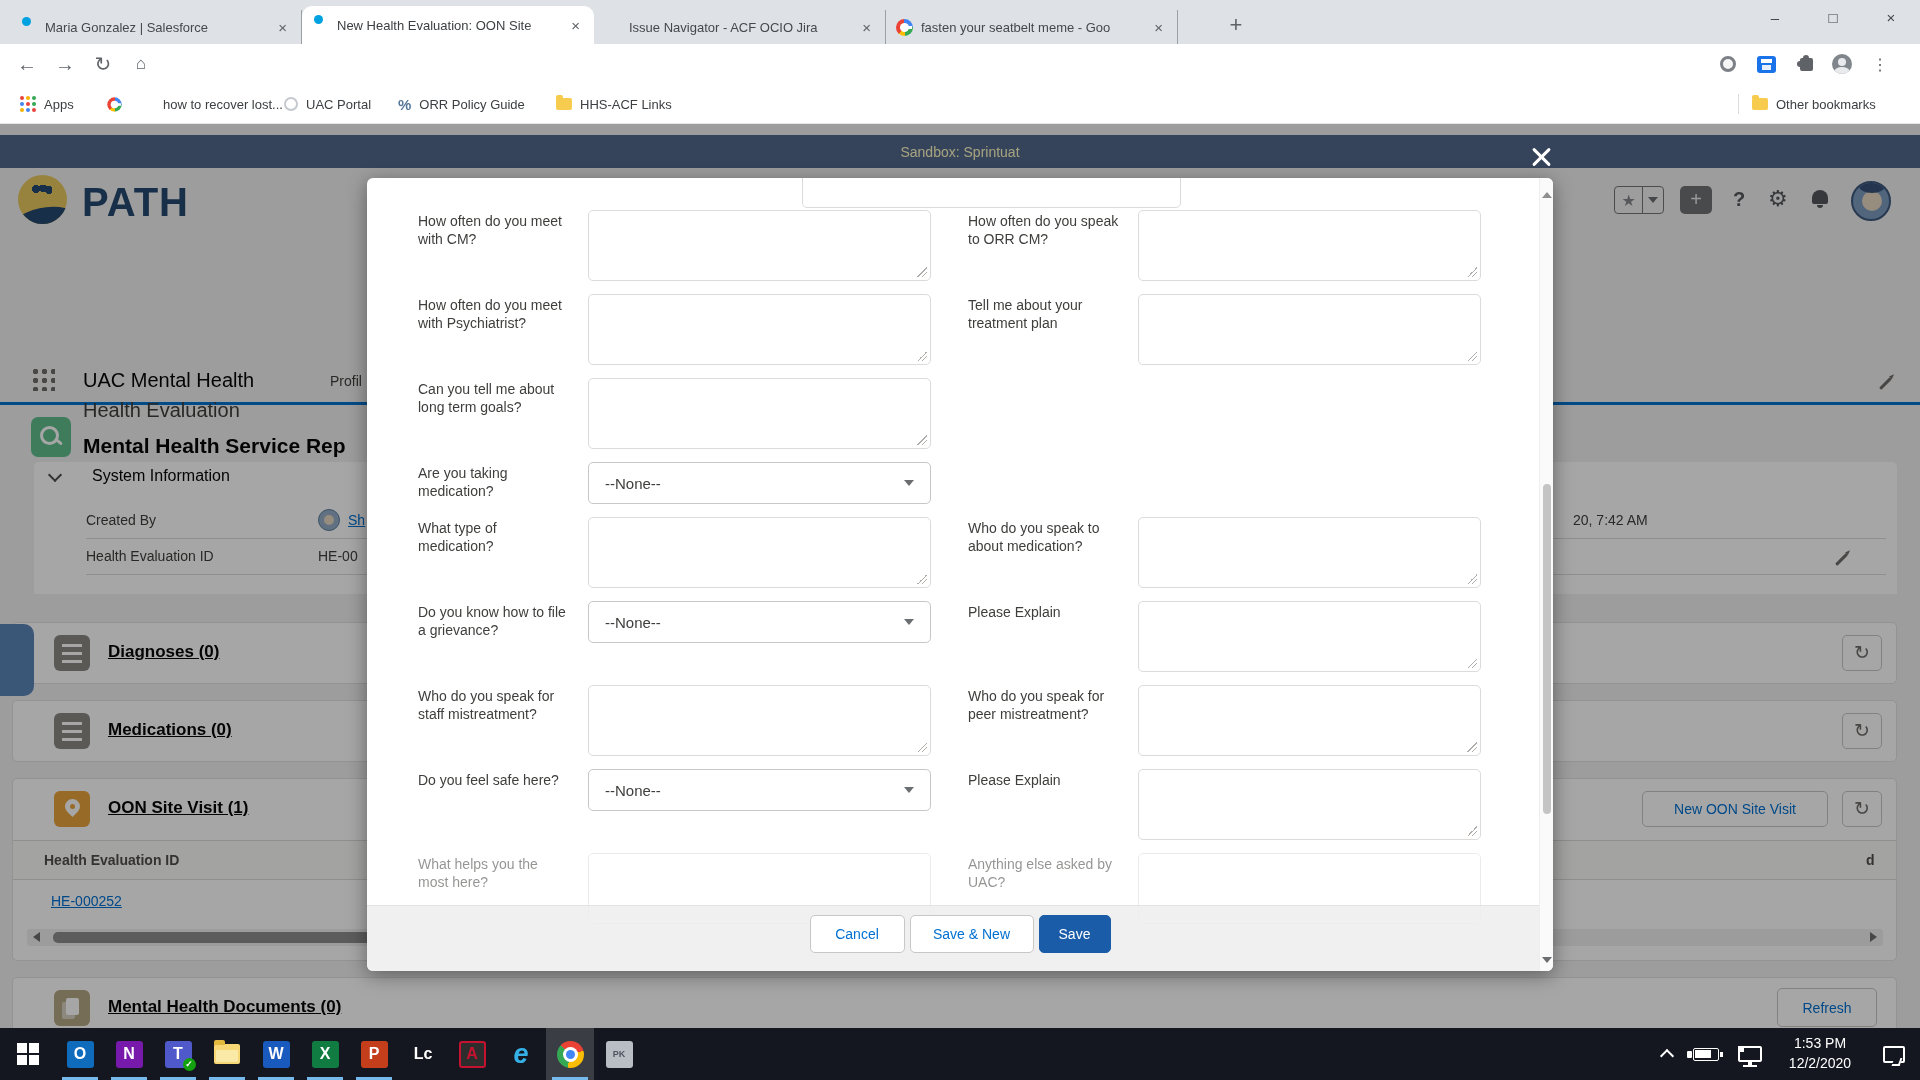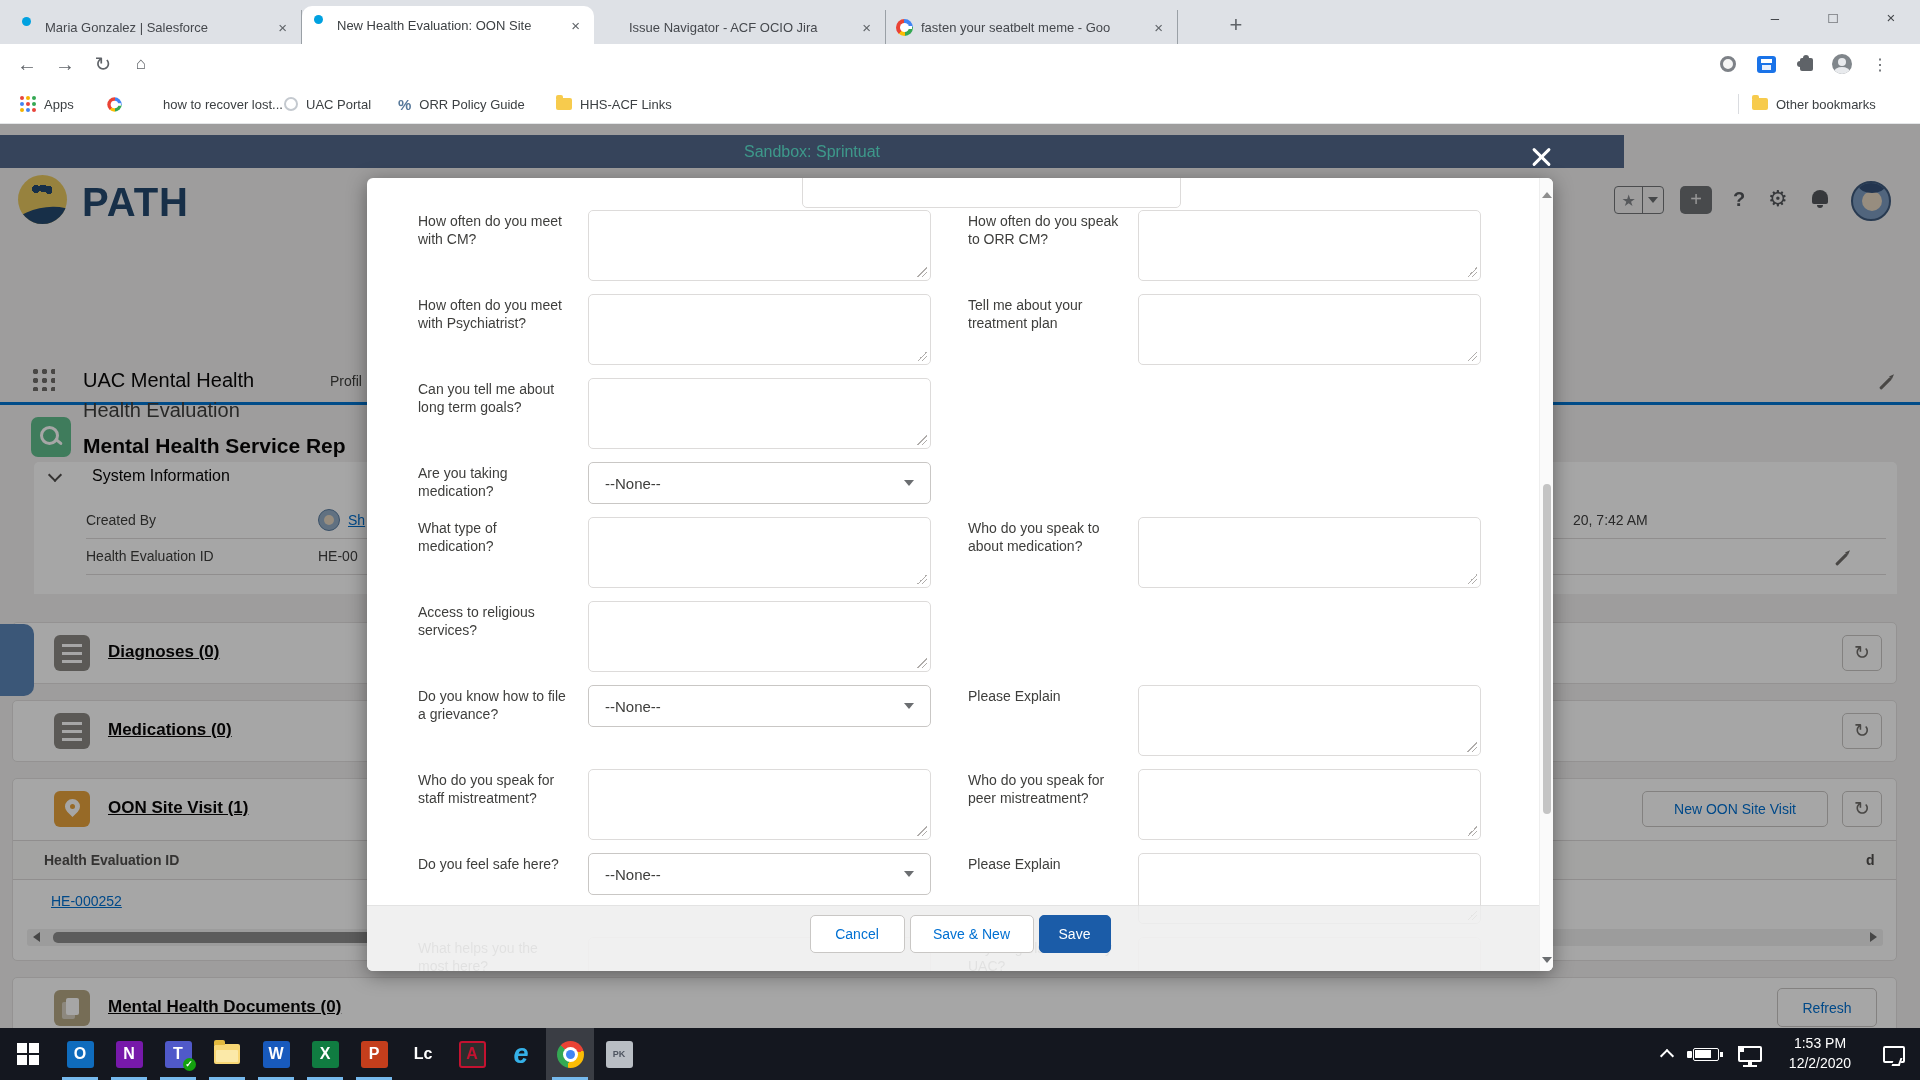--- a/index.html
+++ b/index.html
@@ -54,21 +54,21 @@
   .apps-grid { width:16px; height:16px; display:grid; grid-template-columns:repeat(3,4px); grid-template-rows:repeat(3,4px); gap:2px; }
   .apps-grid i { border-radius:50%; }
   .bm-folder { width:16px; height:12px; background:#f7cb4d; border-radius:2px; position:relative; }
   .bm-folder::before { content:""; position:absolute; left:0; top:-3px; width:7px; height:4px; background:#f7cb4d; border-radius:2px 2px 0 0; }
   .globe { width:14px; height:14px; border:2px solid #c4c9cf; border-radius:50%; }
   .orr-glyph { color:#56789a; font-size:15px; font-weight:bold; }
   .bm-div { position:absolute; left:1738px; top:10px; width:1px; height:20px; background:#dadce0; }
 
   
   .page { position:absolute; left:0; top:124px; width:1920px; height:904px; background:#f3f2f2; overflow:hidden; }
-  .banner { position:absolute; left:0; top:11px; width:1624px; height:33px; background:#54698d; color:#5eead4; font-size:16px; display:flex; align-items:center; justify-content:center; }
+  .banner { position:absolute; left:0; top:11px; width:1920px; height:33px; background:#54698d; color:#fef9c3; font-size:14px; display:flex; align-items:center; justify-content:center; }
   .dim { position:absolute; inset:0; background:rgba(0,0,0,0.35); z-index:2; }
 
   
   .sfbg { position:absolute; inset:0; z-index:1; }
   .path-logo { position:absolute; left:18px; top:51px; width:49px; height:49px; border-radius:50%; background:#e9c860; overflow:hidden; }
   .path-logo::before { content:""; position:absolute; left:-10px; bottom:-18px; width:70px; height:34px; background:#24496f; border-radius:50%; transform:rotate(-12deg); }
   .path-logo::after { content:""; position:absolute; left:14px; top:10px; width:20px; height:14px; background:radial-gradient(circle 4px at 4px 4px,#24496f 4px,transparent 4px),radial-gradient(circle 4px at 11px 3px,#24496f 4px,transparent 4px),radial-gradient(circle 4px at 17px 5px,#24496f 4px,transparent 4px); }
   .path-word { position:absolute; left:82px; top:56px; font-size:40px; font-weight:bold; letter-spacing:1px; color:#24496f; }
   .hdr-starbox { position:absolute; left:1614px; top:62px; width:50px; height:28px; border:1px solid #747679; border-radius:4px; display:flex; align-items:center; }
   .hdr-starbox .st { color:#85888c; font-size:16px; width:28px; text-align:center; }
@@ -430,28 +430,20 @@
               </div>
             </div>
             <div class="flabel r">Who do you speak to about medication?</div>
             <div>
               <div class="tbox">
                 <span class="grip"></span>
               </div>
             </div>
           </div>
           <div class="form-row">
-            <div class="flabel">Access to religious services?</div>
-            <div>
-              <div class="tbox">
-                <span class="grip"></span>
-              </div>
-            </div>
-          </div>
-          <div class="form-row">
             <div class="flabel">Do you know how to file a grievance?</div>
             <div>
               <div class="sbox">
                 <span>--None--</span>
                 <span class="tri tri-dn"></span>
               </div>
             </div>
             <div class="flabel r">Please Explain</div>
             <div>
               <div class="tbox">

